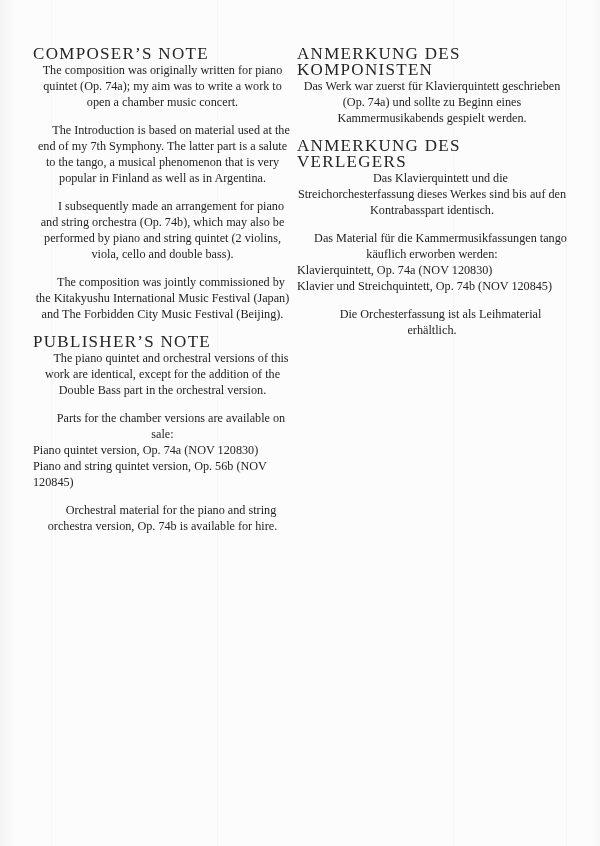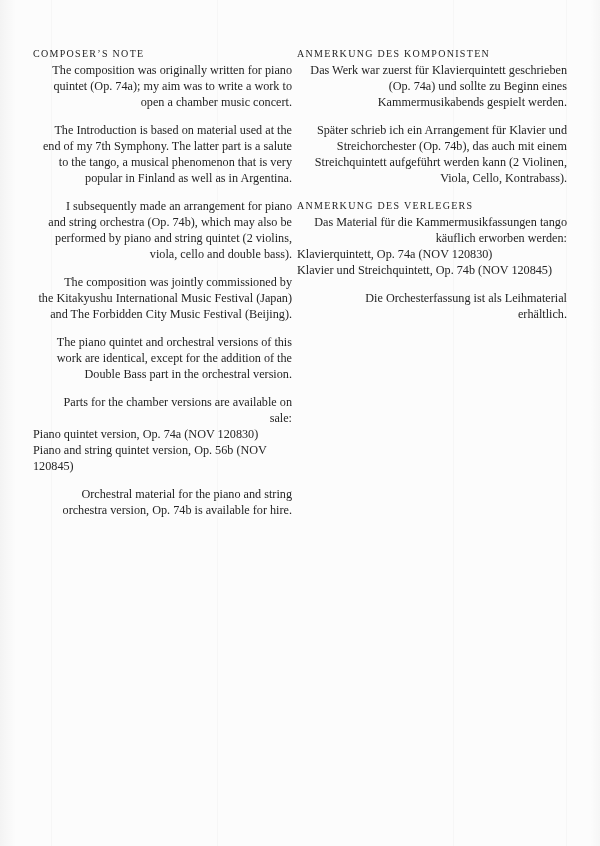--- a/index.html
+++ b/index.html
@@ -46,29 +46,29 @@
   .columns {
     display: flex;
     align-items: flex-start;
     padding: 46px 33px 0 33px;
   }
   .col { flex: none; }
   .col-left  { width: 259px; margin-right: 5px; }
   .col-right { width: 270px; }
 
   .heading {
-    font-size: 10px;
+    font-size: 17px;
     font-weight: 400;
     letter-spacing: 1.3px;
     margin: 12px 0 0 0;
   }
   .col .heading:first-child { margin-top: 0; }
   .para {
     margin: 12px 0 0 0;
-    text-align: right;
+    text-align: center;
   }
   .heading + .para { margin-top: 0; }
   .line { margin: 0; font-family: Liberation Serif, serif; }
   .indent { text-indent: 17px; }
 </style>
 </head>
 <body>
 
 <div class="page">
   <div class="edge-left"></div>
@@ -78,30 +78,31 @@
   <div class="seam" style="left:453px;"></div>
   <div class="seam" style="left:566px;"></div>
 
   <div class="columns">
     <div class="col col-left">
         <h2 class="heading">COMPOSER’S NOTE</h2>
         <p class="para">The composition was originally written for piano quintet (Op. 74a); my aim was to write a work to open a chamber music concert.</p>
         <p class="para indent">The Introduction is based on material used at the end of my 7th Symphony. The latter part is a salute to the tango, a musical phenomenon that is very popular in Finland as well as in Argentina.</p>
         <p class="para indent">I subsequently made an arrangement for piano and string orchestra (Op. 74b), which may also be performed by piano and string quintet (2 violins, viola, cello and double bass).</p>
         <p class="para indent">The composition was jointly commissioned by the Kitakyushu International Music Festival (Japan) and The Forbidden City Music Festival (Beijing).</p>
+        <h2 class="heading">PUBLISHER’S NOTE</h2>
         <p class="para indent">The piano quintet and orchestral versions of this work are identical, except for the addition of the Double Bass part in the orchestral version.</p>
         <p class="para indent">Parts for the chamber versions are available on sale:</p>
         <p class="line">Piano quintet version, Op. 74a (NOV 120830)</p>
         <p class="line">Piano and string quintet version, Op. 56b (NOV 120845)</p>
         <p class="para indent">Orchestral material for the piano and string orchestra version, Op. 74b is available for hire.</p>
       </div>
     <div class="col col-right">
         <h2 class="heading">ANMERKUNG DES KOMPONISTEN</h2>
         <p class="para">Das Werk war zuerst für Klavierquintett geschrieben (Op. 74a) und sollte zu Beginn eines Kammermusikabends gespielt werden.</p>
-        <p class="para indent">Später schrieb ich ein Arrangement für Klavier und Streichorchester (Op. 74b), das auch mit einem Streichquintett aufgeführt werden kann (2 Violinen, Viola, Cello, Kontrabass).</p>
         <h2 class="heading">ANMERKUNG DES VERLEGERS</h2>
+        <p class="para indent">Das Klavierquintett und die Streichorchesterfassung dieses Werkes sind bis auf den Kontrabasspart identisch.</p>
         <p class="para indent">Das Material für die Kammermusikfassungen tango käuflich erworben werden:</p>
         <p class="line">Klavierquintett, Op. 74a (NOV 120830)</p>
         <p class="line">Klavier und Streichquintett, Op. 74b (NOV 120845)</p>
         <p class="para indent">Die Orchesterfassung ist als Leihmaterial erhältlich.</p>
       </div>
   </div>
 </div>
 
 </body></html>

